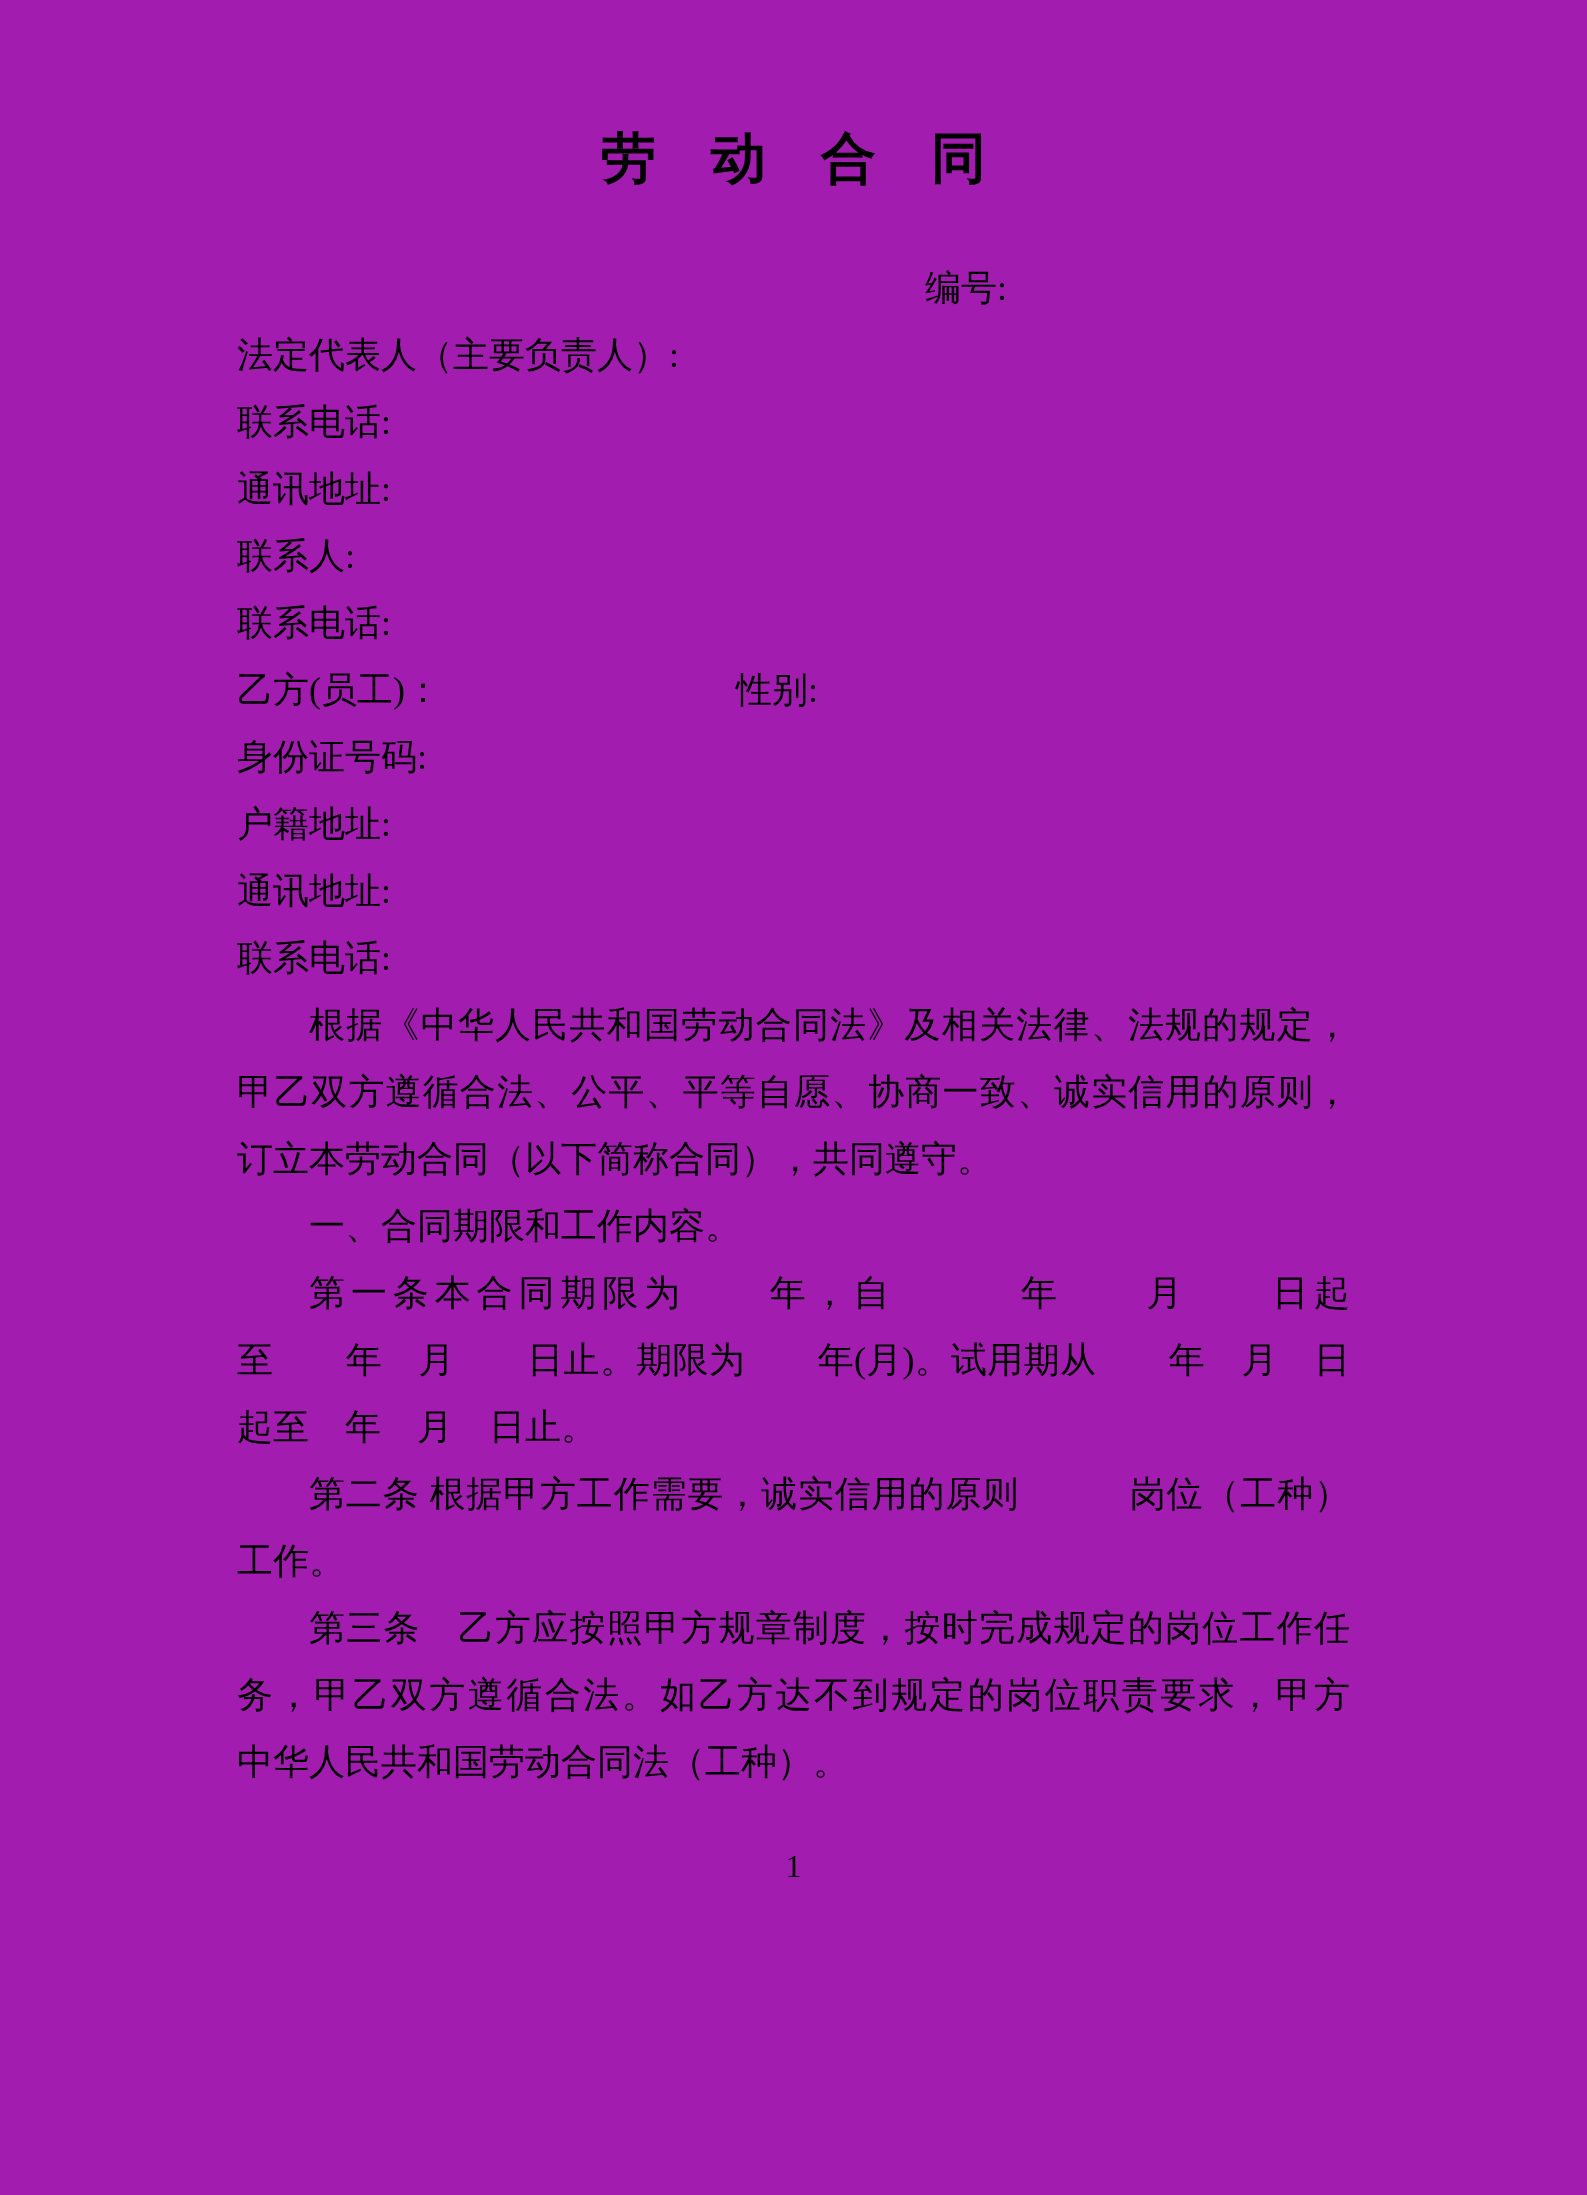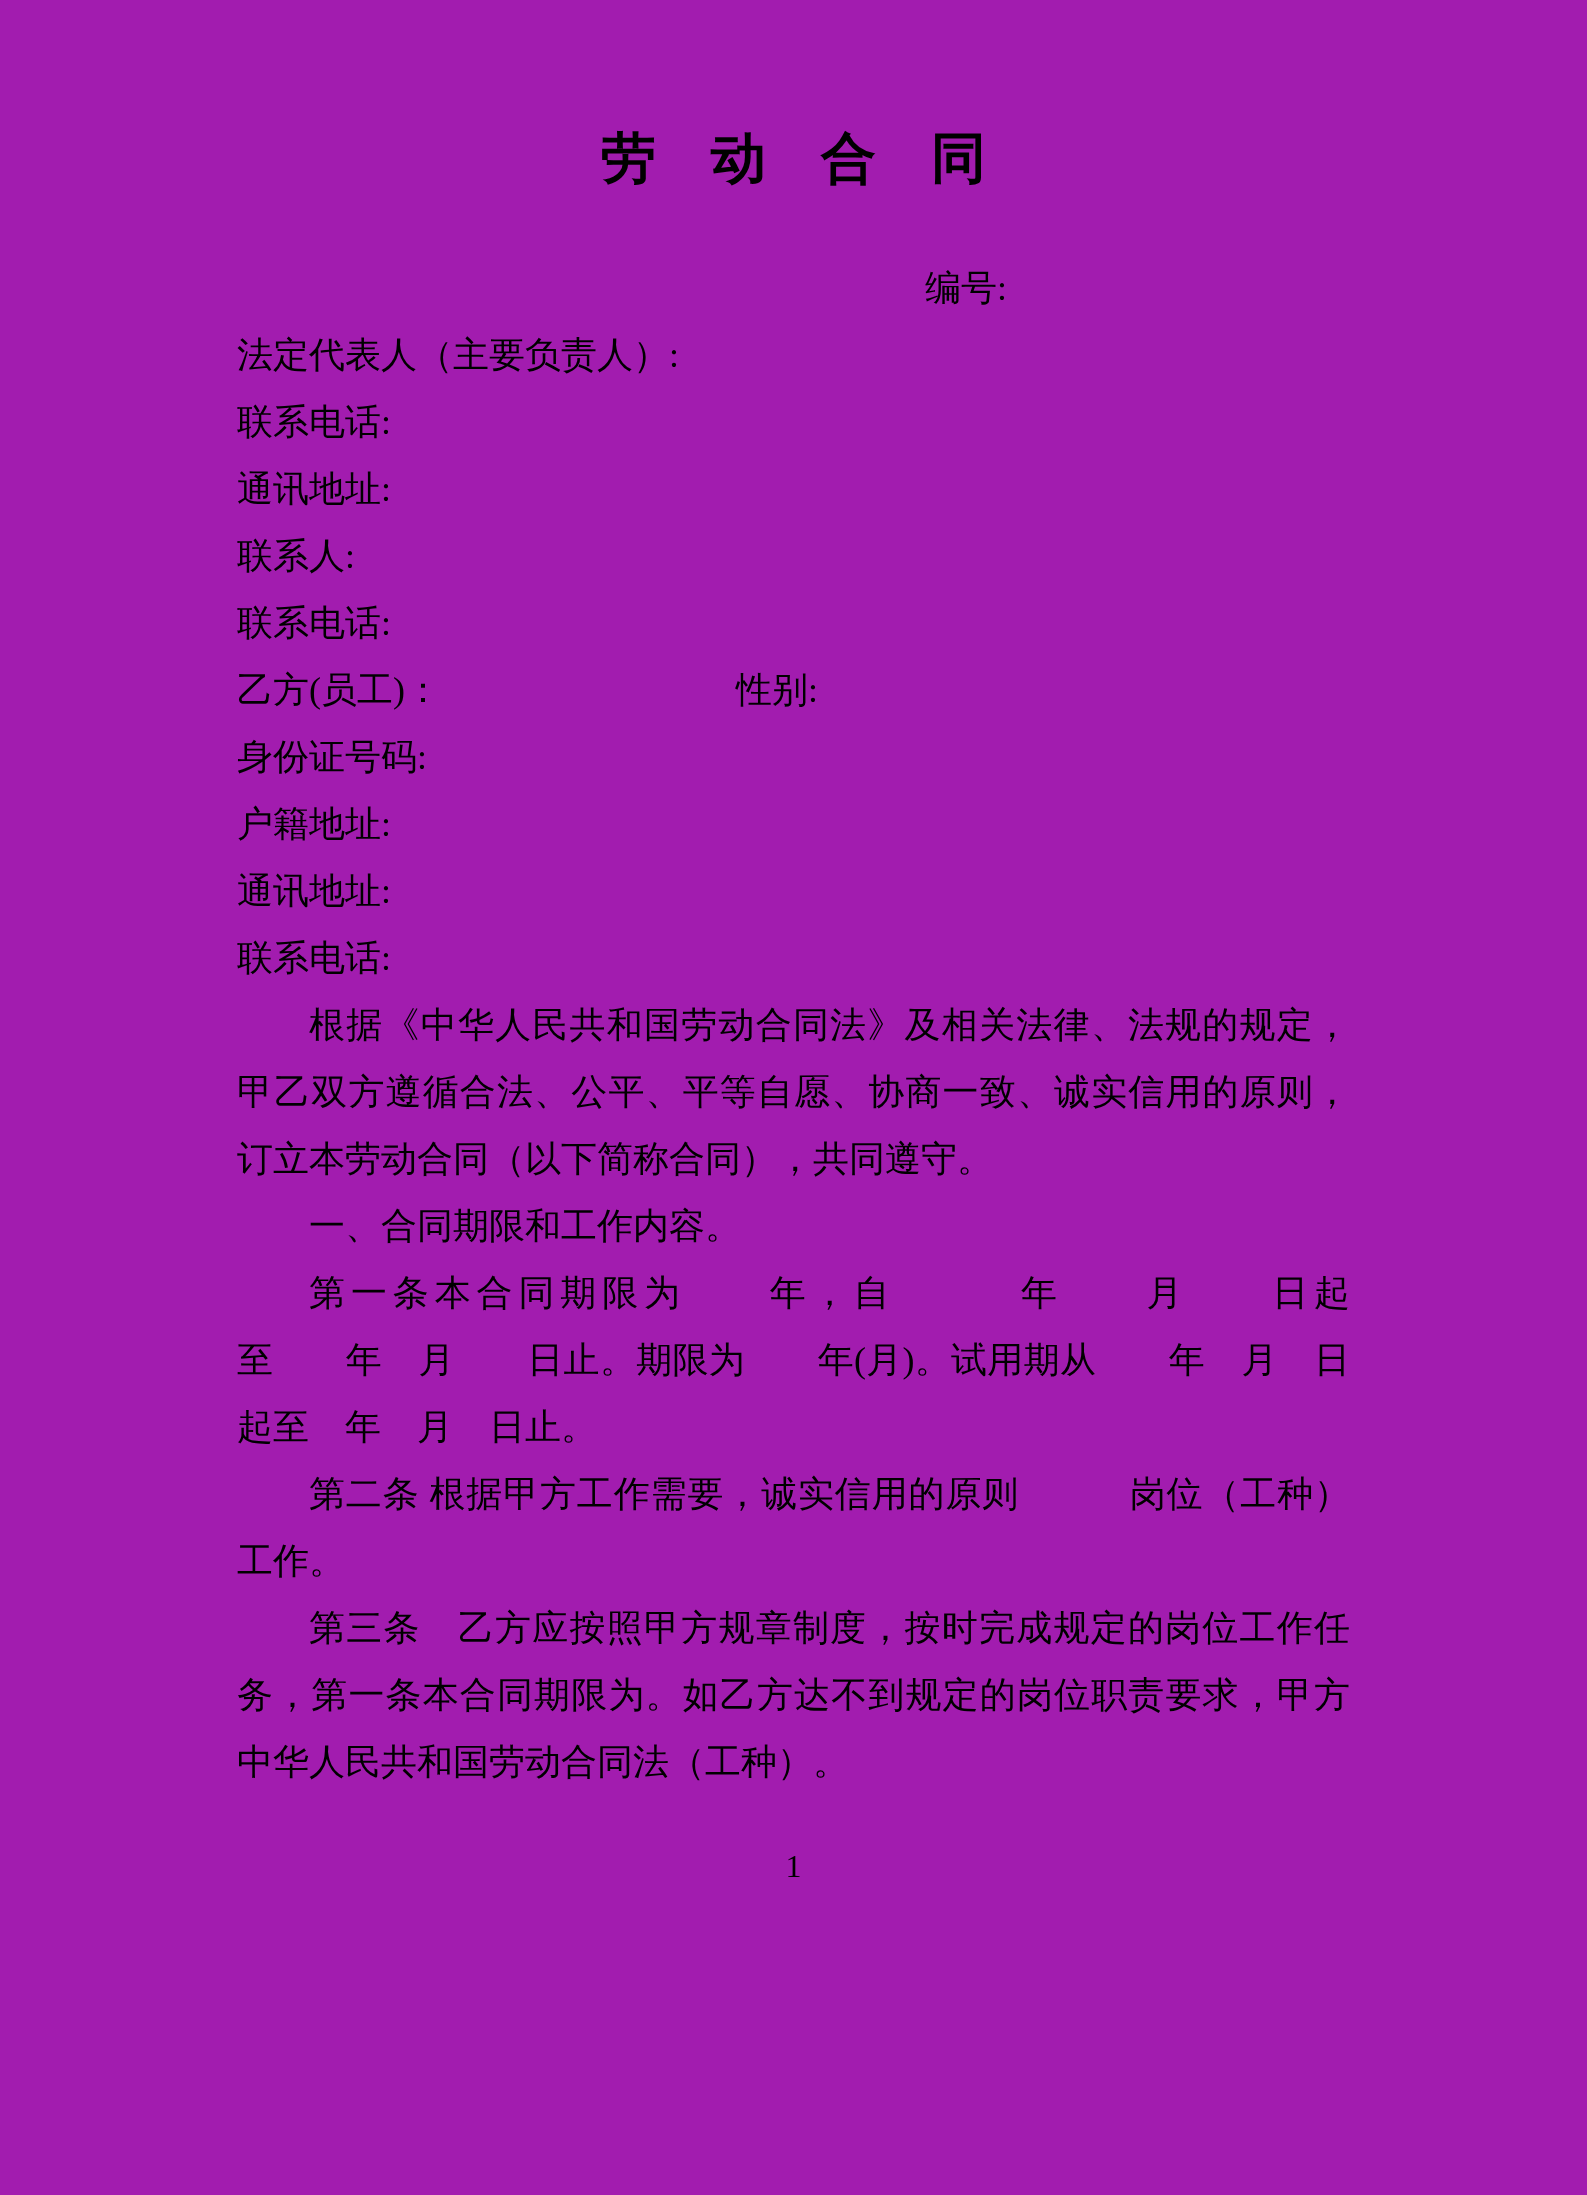--- a/index.html
+++ b/index.html
@@ -82,19 +82,19 @@
   <div class="line ind">一、合同期限和工作内容。</div>
 
   <div class="line ind fill">第一条本合同期限为　　年，自　　　年　　月　　日起</div>
   <div class="line fill">至　　年　月　　日止。期限为　　年(月)。试用期从　　年　月　日</div>
   <div class="line">起至　年　月　日止。</div>
 
   <div class="line ind fill">第二条 根据甲方工作需要，诚实信用的原则　　　岗位（工种）</div>
   <div class="line">工作。</div>
 
   <div class="line ind fill">第三条　乙方应按照甲方规章制度，按时完成规定的岗位工作任</div>
-  <div class="line fill">务，第一条本合同期限为。如乙方达不到规定的岗位职责要求，甲方</div>
+  <div class="line fill">务，甲乙双方遵循合法。如乙方达不到规定的岗位职责要求，甲方</div>
   <div class="line">中华人民共和国劳动合同法（工种）。</div>
 
 
   <div class="page-footer">1</div>
 
 </div>
 
 </body></html>

